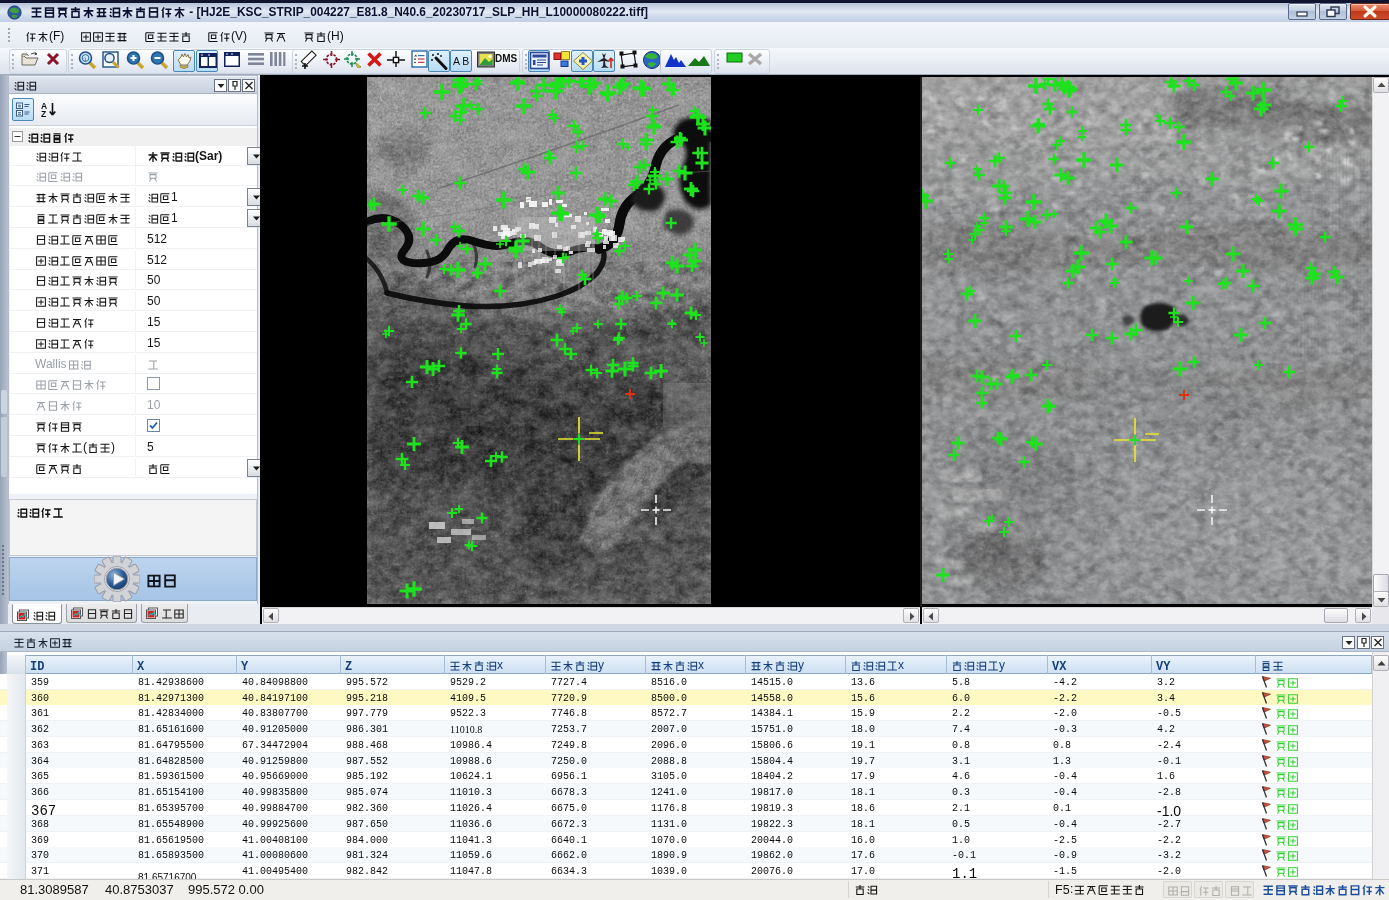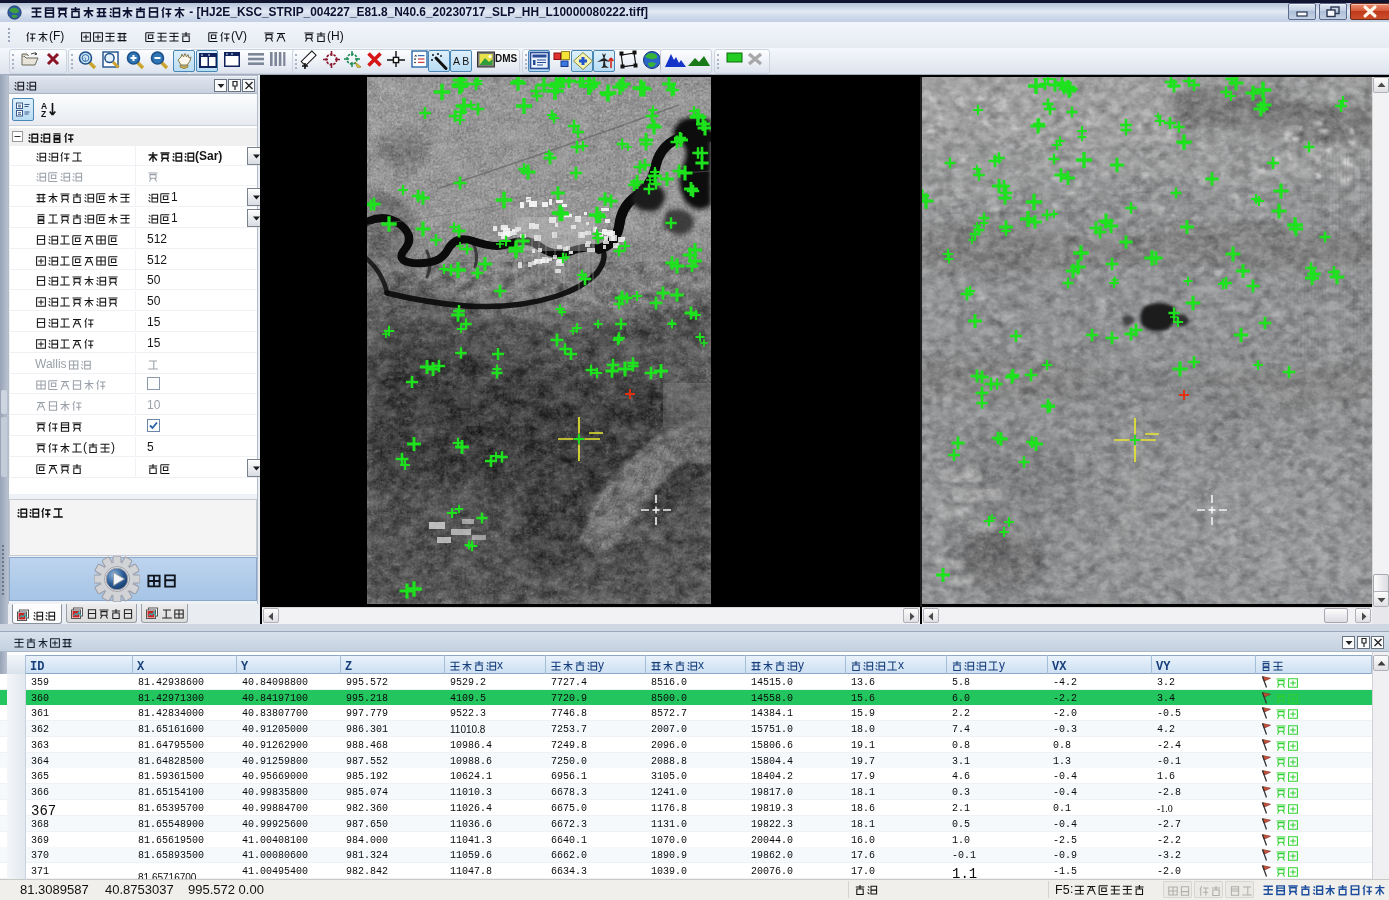--- a/index.html
+++ b/index.html
@@ -1744,21 +1744,21 @@
         <path d="M2.5 1.5 L10.5 3.2 L4 6.2 Z" fill="#c8503a" stroke="#7a2a1a" stroke-width="0.6"></path>
         <path d="M2.5 1.5 L6.5 12.5" stroke="#333" stroke-width="1.3"></path>
       </svg></div>
     <div style="position:absolute;left:1275px;top:1px;width:40px;height:14px;line-height:13px"><svg width="25" height="14" viewBox="0 0 25 14" style="vertical-align:middle;overflow:visible" class="cjt">
         <g stroke="#2ed22e" stroke-width="1.05" fill="none" transform="translate(0,1)">
           <use href="#u63a5" transform="translate(0.00,0) scale(1.000)"></use>
           <use href="#u53d7" transform="translate(12.00,0) scale(1.000)"></use>
         </g>
       </svg></div>
   </div>
-<div style="position:absolute;left:0px;top:690px;width:1372px;height:16px;background:#22c55e;border-bottom:1px solid #eef2f6">
+<div style="position:absolute;left:0px;top:690px;width:1372px;height:16px;background:#fef9c3;border-bottom:1px solid #eef2f6">
     <div style="position:absolute;left:7px;top:0px;width:19px;height:16px;background:linear-gradient(90deg,#f4f6f8,#e2e8ee);border-right:1px solid #c8d4e0"></div>
     <div style="position:absolute;left:31px;top:2.5px;font-family:'Liberation Mono',monospace;font-size:10px;color:#0a0a0a;white-space:pre">360</div>
     <div style="position:absolute;left:138px;top:2.5px;font-family:'Liberation Mono',monospace;font-size:10px;color:#0a0a0a;white-space:pre">81.42971300</div>
     <div style="position:absolute;left:242px;top:2.5px;font-family:'Liberation Mono',monospace;font-size:10px;color:#0a0a0a;white-space:pre">40.84197100</div>
     <div style="position:absolute;left:346px;top:2.5px;font-family:'Liberation Mono',monospace;font-size:10px;color:#0a0a0a;white-space:pre">995.218</div>
     <div style="position:absolute;left:450px;top:2.5px;font-family:'Liberation Mono',monospace;font-size:10px;color:#0a0a0a;white-space:pre">4109.5</div>
     <div style="position:absolute;left:551px;top:2.5px;font-family:'Liberation Mono',monospace;font-size:10px;color:#0a0a0a;white-space:pre">7720.9</div>
     <div style="position:absolute;left:651px;top:2.5px;font-family:'Liberation Mono',monospace;font-size:10px;color:#0a0a0a;white-space:pre">8500.0</div>
     <div style="position:absolute;left:751px;top:2.5px;font-family:'Liberation Mono',monospace;font-size:10px;color:#0a0a0a;white-space:pre">14558.0</div>
     <div style="position:absolute;left:851px;top:2.5px;font-family:'Liberation Mono',monospace;font-size:10px;color:#0a0a0a;white-space:pre">15.6</div>
@@ -1800,21 +1800,21 @@
           <use href="#u53d7" transform="translate(12.00,0) scale(1.000)"></use>
         </g>
       </svg></div>
   </div>
 <div style="position:absolute;left:0px;top:721px;width:1372px;height:16px;background:#f6f9fc;border-bottom:1px solid #eef2f6">
     <div style="position:absolute;left:7px;top:0px;width:19px;height:16px;background:linear-gradient(90deg,#f4f6f8,#e2e8ee);border-right:1px solid #c8d4e0"></div>
     <div style="position:absolute;left:31px;top:2.5px;font-family:'Liberation Mono',monospace;font-size:10px;color:#0a0a0a;white-space:pre">362</div>
     <div style="position:absolute;left:138px;top:2.5px;font-family:'Liberation Mono',monospace;font-size:10px;color:#0a0a0a;white-space:pre">81.65161600</div>
     <div style="position:absolute;left:242px;top:2.5px;font-family:'Liberation Mono',monospace;font-size:10px;color:#0a0a0a;white-space:pre">40.91205000</div>
     <div style="position:absolute;left:346px;top:2.5px;font-family:'Liberation Mono',monospace;font-size:10px;color:#0a0a0a;white-space:pre">986.301</div>
-    <div style="position:absolute;left:450px;top:2.5px;font-family:Liberation Sans, sans-serif;font-size:10px;color:#0a0a0a;white-space:pre">11010.8</div>
+    <div style="position:absolute;left:450px;top:2.5px;font-family:Liberation Serif, serif;font-size:10px;color:#0a0a0a;white-space:pre">11010.8</div>
     <div style="position:absolute;left:551px;top:2.5px;font-family:'Liberation Mono',monospace;font-size:10px;color:#0a0a0a;white-space:pre">7253.7</div>
     <div style="position:absolute;left:651px;top:2.5px;font-family:'Liberation Mono',monospace;font-size:10px;color:#0a0a0a;white-space:pre">2007.0</div>
     <div style="position:absolute;left:751px;top:2.5px;font-family:'Liberation Mono',monospace;font-size:10px;color:#0a0a0a;white-space:pre">15751.0</div>
     <div style="position:absolute;left:851px;top:2.5px;font-family:'Liberation Mono',monospace;font-size:10px;color:#0a0a0a;white-space:pre">18.0</div>
     <div style="position:absolute;left:952px;top:2.5px;font-family:'Liberation Mono',monospace;font-size:10px;color:#0a0a0a;white-space:pre">7.4</div>
     <div style="position:absolute;left:1053px;top:2.5px;font-family:'Liberation Mono',monospace;font-size:10px;color:#0a0a0a;white-space:pre">-0.3</div>
     <div style="position:absolute;left:1157px;top:2.5px;font-family:'Liberation Mono',monospace;font-size:10px;color:#0a0a0a;white-space:pre">4.2</div>
     <div style="position:absolute;left:1260px;top:1px;width:13px;height:14px;"><svg width="12" height="14" viewBox="0 0 12 14">
         <path d="M2.5 1.5 L10.5 3.2 L4 6.2 Z" fill="#c8503a" stroke="#7a2a1a" stroke-width="0.6"></path>
         <path d="M2.5 1.5 L6.5 12.5" stroke="#333" stroke-width="1.3"></path>
@@ -1823,21 +1823,21 @@
         <g stroke="#2ed22e" stroke-width="1.05" fill="none" transform="translate(0,1)">
           <use href="#u63a5" transform="translate(0.00,0) scale(1.000)"></use>
           <use href="#u53d7" transform="translate(12.00,0) scale(1.000)"></use>
         </g>
       </svg></div>
   </div>
 <div style="position:absolute;left:0px;top:737px;width:1372px;height:16px;background:#ffffff;border-bottom:1px solid #eef2f6">
     <div style="position:absolute;left:7px;top:0px;width:19px;height:16px;background:linear-gradient(90deg,#f4f6f8,#e2e8ee);border-right:1px solid #c8d4e0"></div>
     <div style="position:absolute;left:31px;top:2.5px;font-family:'Liberation Mono',monospace;font-size:10px;color:#0a0a0a;white-space:pre">363</div>
     <div style="position:absolute;left:138px;top:2.5px;font-family:'Liberation Mono',monospace;font-size:10px;color:#0a0a0a;white-space:pre">81.64795500</div>
-    <div style="position:absolute;left:242px;top:2.5px;font-family:'Liberation Mono',monospace;font-size:10px;color:#0a0a0a;white-space:pre">40.91262900</div>
+    <div style="position:absolute;left:242px;top:2.5px;font-family:'Liberation Mono',monospace;font-size:10px;color:#0a0a0a;white-space:pre">67.34472904</div>
     <div style="position:absolute;left:346px;top:2.5px;font-family:'Liberation Mono',monospace;font-size:10px;color:#0a0a0a;white-space:pre">988.468</div>
     <div style="position:absolute;left:450px;top:2.5px;font-family:'Liberation Mono',monospace;font-size:10px;color:#0a0a0a;white-space:pre">10986.4</div>
     <div style="position:absolute;left:551px;top:2.5px;font-family:'Liberation Mono',monospace;font-size:10px;color:#0a0a0a;white-space:pre">7249.8</div>
     <div style="position:absolute;left:651px;top:2.5px;font-family:'Liberation Mono',monospace;font-size:10px;color:#0a0a0a;white-space:pre">2096.0</div>
     <div style="position:absolute;left:751px;top:2.5px;font-family:'Liberation Mono',monospace;font-size:10px;color:#0a0a0a;white-space:pre">15806.6</div>
     <div style="position:absolute;left:851px;top:2.5px;font-family:'Liberation Mono',monospace;font-size:10px;color:#0a0a0a;white-space:pre">19.1</div>
     <div style="position:absolute;left:952px;top:2.5px;font-family:'Liberation Mono',monospace;font-size:10px;color:#0a0a0a;white-space:pre">0.8</div>
     <div style="position:absolute;left:1053px;top:2.5px;font-family:'Liberation Mono',monospace;font-size:10px;color:#0a0a0a;white-space:pre">0.8</div>
     <div style="position:absolute;left:1157px;top:2.5px;font-family:'Liberation Mono',monospace;font-size:10px;color:#0a0a0a;white-space:pre">-2.4</div>
     <div style="position:absolute;left:1260px;top:1px;width:13px;height:14px;"><svg width="12" height="14" viewBox="0 0 12 14">
@@ -1932,21 +1932,21 @@
     <div style="position:absolute;left:138px;top:2.5px;font-family:'Liberation Mono',monospace;font-size:10px;color:#0a0a0a;white-space:pre">81.65395700</div>
     <div style="position:absolute;left:242px;top:2.5px;font-family:'Liberation Mono',monospace;font-size:10px;color:#0a0a0a;white-space:pre">40.99884700</div>
     <div style="position:absolute;left:346px;top:2.5px;font-family:'Liberation Mono',monospace;font-size:10px;color:#0a0a0a;white-space:pre">982.360</div>
     <div style="position:absolute;left:450px;top:2.5px;font-family:'Liberation Mono',monospace;font-size:10px;color:#0a0a0a;white-space:pre">11026.4</div>
     <div style="position:absolute;left:551px;top:2.5px;font-family:'Liberation Mono',monospace;font-size:10px;color:#0a0a0a;white-space:pre">6675.0</div>
     <div style="position:absolute;left:651px;top:2.5px;font-family:'Liberation Mono',monospace;font-size:10px;color:#0a0a0a;white-space:pre">1176.8</div>
     <div style="position:absolute;left:751px;top:2.5px;font-family:'Liberation Mono',monospace;font-size:10px;color:#0a0a0a;white-space:pre">19819.3</div>
     <div style="position:absolute;left:851px;top:2.5px;font-family:'Liberation Mono',monospace;font-size:10px;color:#0a0a0a;white-space:pre">18.6</div>
     <div style="position:absolute;left:952px;top:2.5px;font-family:'Liberation Mono',monospace;font-size:10px;color:#0a0a0a;white-space:pre">2.1</div>
     <div style="position:absolute;left:1053px;top:2.5px;font-family:'Liberation Mono',monospace;font-size:10px;color:#0a0a0a;white-space:pre">0.1</div>
-    <div style="position:absolute;left:1157px;top:2.5px;font-family:Liberation Serif, serif;font-size:10px;color:#0a0a0a;white-space:pre">-1.0</div>
+    <div style="position:absolute;left:1157px;top:2.5px;font-family:Liberation Sans, sans-serif;font-size:14px;color:#0a0a0a;white-space:pre">-1.0</div>
     <div style="position:absolute;left:1260px;top:1px;width:13px;height:14px;"><svg width="12" height="14" viewBox="0 0 12 14">
         <path d="M2.5 1.5 L10.5 3.2 L4 6.2 Z" fill="#c8503a" stroke="#7a2a1a" stroke-width="0.6"></path>
         <path d="M2.5 1.5 L6.5 12.5" stroke="#333" stroke-width="1.3"></path>
       </svg></div>
     <div style="position:absolute;left:1275px;top:1px;width:40px;height:14px;line-height:13px"><svg width="25" height="14" viewBox="0 0 25 14" style="vertical-align:middle;overflow:visible" class="cjt">
         <g stroke="#2ed22e" stroke-width="1.05" fill="none" transform="translate(0,1)">
           <use href="#u63a5" transform="translate(0.00,0) scale(1.000)"></use>
           <use href="#u53d7" transform="translate(12.00,0) scale(1.000)"></use>
         </g>
       </svg></div>

